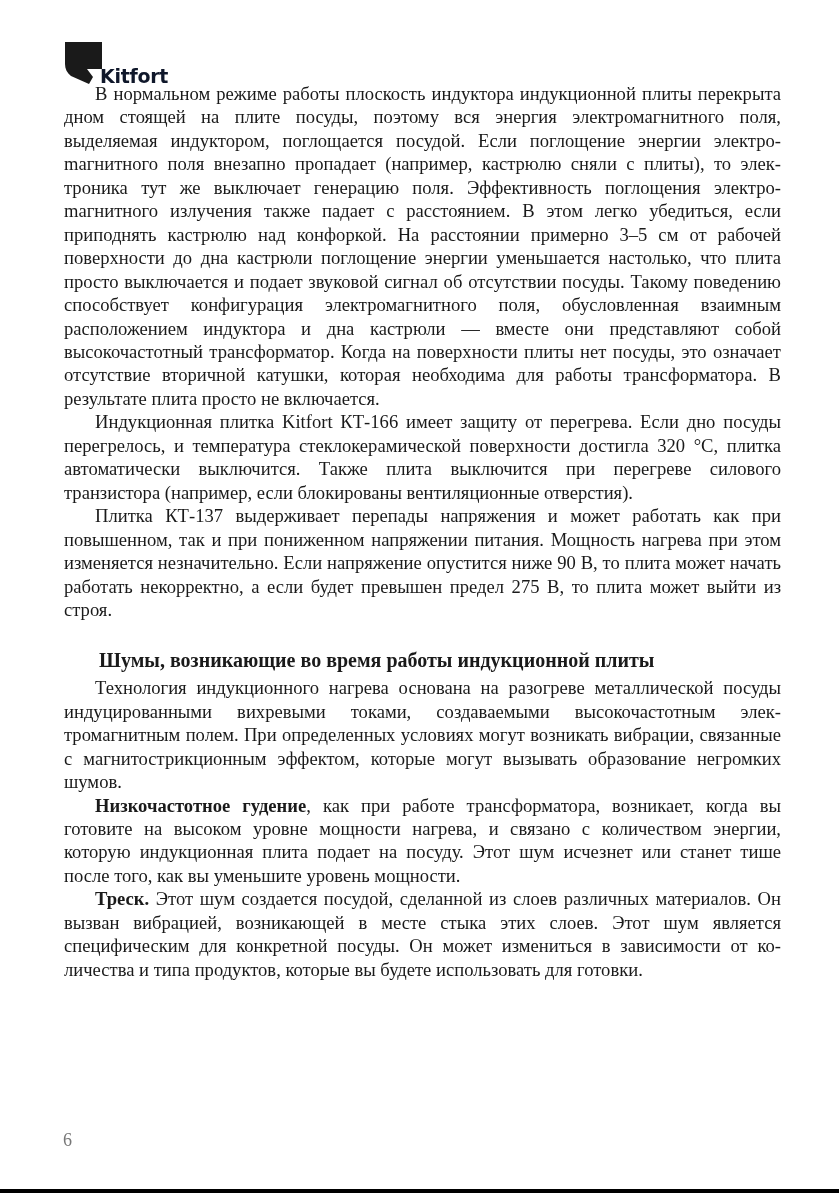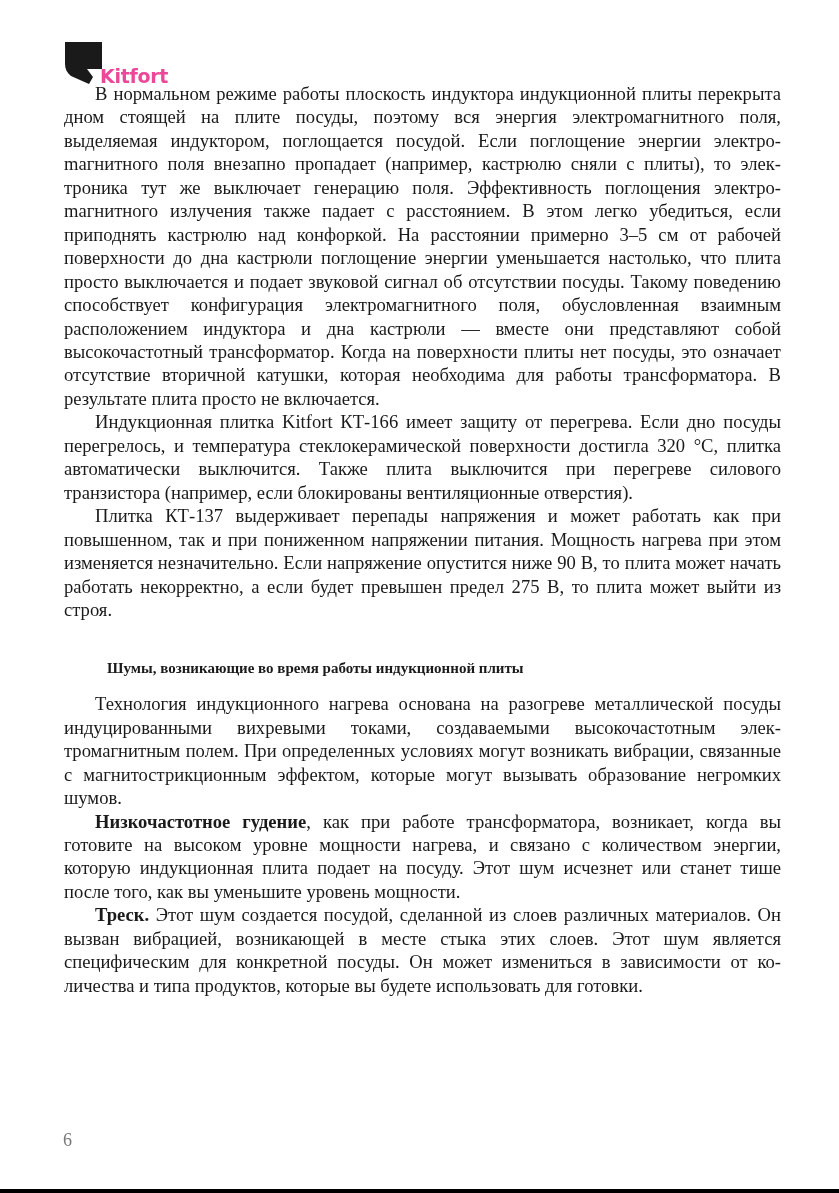--- a/index.html
+++ b/index.html
@@ -25,43 +25,43 @@
   .logo-mark {
     width: 37px;
     height: 42px;
     display: block;
   }
   .logo-text {
     font-family: "DejaVu Sans", "Liberation Sans", sans-serif;
     font-weight: bold;
     font-size: 19px;
     letter-spacing: -0.3px;
-    color: #ec4899;
+    color: #0f172a;
     margin-left: -2px;
     line-height: 1;
     margin-bottom: -2px;
   }
   .content {
     position: absolute;
     left: 64px;
     top: 82px;
     width: 717px;
     font-size: 18.6px;
     line-height: 23.45px;
   }
   .content p {
     margin: 0;
     text-indent: 31px;
     text-align: justify;
     hyphens: manual;
   }
   .content h2 {
-    margin: 12px;
+    margin: 4px;
     padding-left: 31px;
-    font-size: 15px;
+    font-size: 20px;
     font-weight: bold;
     line-height: 23.45px;
   }
   .gap {
     height: 23.45px;
   }
   .content b {
     font-weight: bold;
   }
   .page-number {

